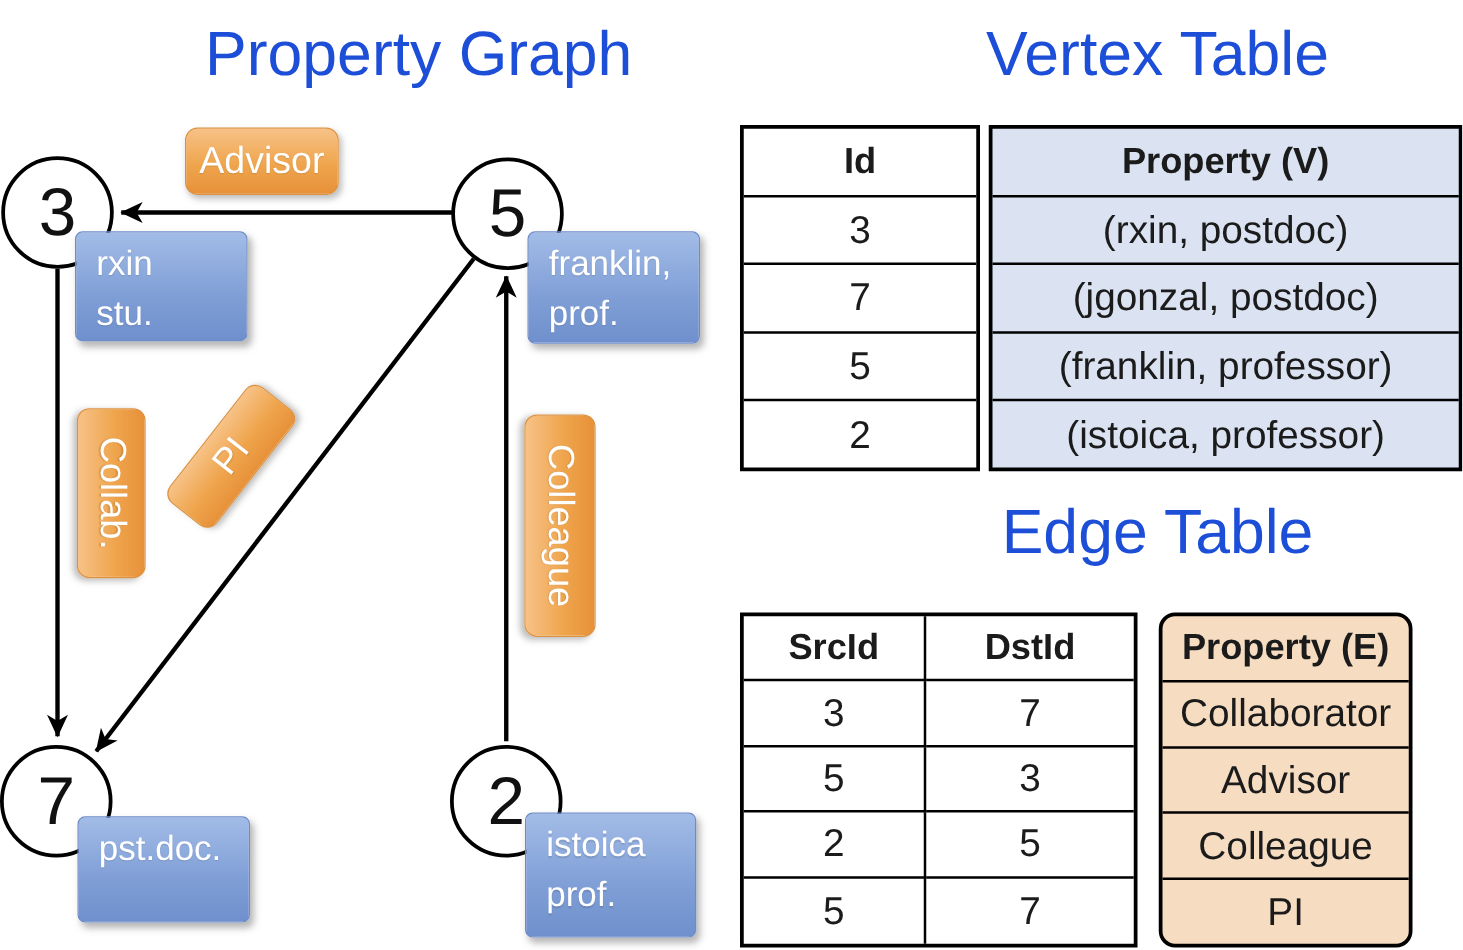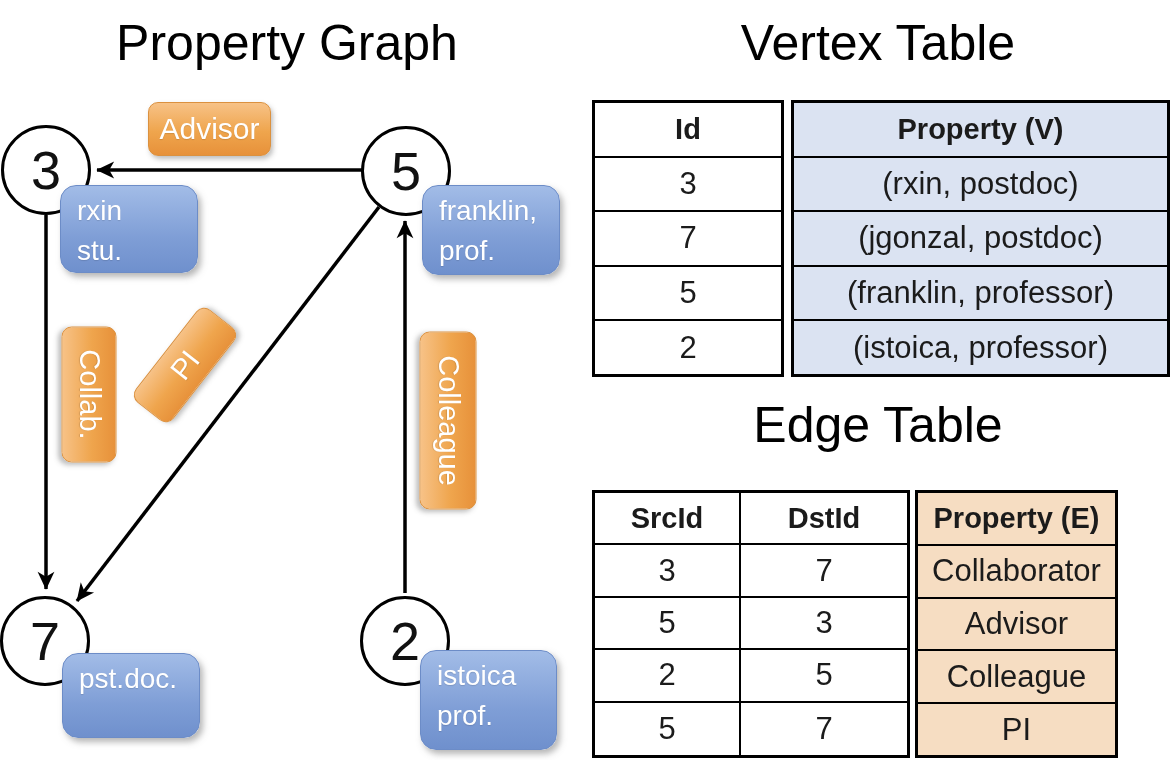--- a/index.html
+++ b/index.html
@@ -1,21 +1,21 @@
 <!DOCTYPE html>
 <html><head>
 <meta charset="utf-8">
 <style>
   * { margin:0; padding:0; box-sizing:border-box; }
   html,body { background:#fff; }
   body { font-family:"Liberation Sans","DejaVu Sans",sans-serif; color:#151515; }
   .canvas { position:relative; width:1170px; height:760px; background:#fff; overflow:hidden; }
 
   .big-title { position:absolute; text-align:center; font-size:50px; font-weight:400;
-               letter-spacing:0px; color:#000000; white-space:nowrap; }
+               letter-spacing:0px; color:#1d4ed8; white-space:nowrap;margin-left:48px; }
   #t-graph  { left:0;   top:14px; width:574px; }
   #t-vertex { left:586px; top:14px; width:584px; }
   #t-edge   { left:586px; top:396px; width:584px; }
 
   
   .node { position:absolute; width:90px; height:90px; border:3.5px solid #000;
           border-radius:50%; background:#fff; display:flex; align-items:center;
           justify-content:center; font-size:54px; color:#111; z-index:1; }
   #node-3 { left:1px;   top:125px; }
   #node-5 { left:361px; top:126px; }
@@ -34,42 +34,42 @@
   #lbl-collab    { left:21px;  top:367px; width:136px; height:55px; font-size:29px;
                    transform:rotate(90deg);
                    background:linear-gradient(to top,#f7c287 0%,#efa54d 55%,#e7913a 100%); }
   #lbl-colleague { left:359px; top:392px; width:178px; height:57px; font-size:29px;
                    transform:rotate(90deg);
                    background:linear-gradient(to top,#f7c287 0%,#efa54d 55%,#e7913a 100%); }
   #lbl-pi        { left:126px; top:341px; width:118px; height:48px; font-size:29px;
                    transform:rotate(-52deg); }
 
   
-  .pbox { position:absolute; border-radius:16px; color:#fff; font-size:28px;
+  .pbox { position:absolute; border-radius:6px; color:#fff; font-size:28px;
           line-height:40px; padding:5px 6px 0 16px;
           background:linear-gradient(to bottom,#a2bce7 0%,#7f9ed6 60%,#6f90cd 100%);
           border:1px solid #6c8cc7; box-shadow:3px 4px 6px rgba(110,110,110,.5);
           z-index:4; text-shadow:0 1px 1px rgba(0,0,0,.12); }
   #pbox-3 { left:60px;  top:185px; width:138px; height:88px; }
   #pbox-5 { left:422px; top:185px; width:138px; height:90px; }
   #pbox-7 { left:62px;  top:653px; width:138px; height:85px; }
   #pbox-2 { left:420px; top:650px; width:137px; height:100px; }
 
   
   .tbl { position:absolute; display:flex; }
   .sub { border:3px solid #000; background:#fff; display:flex; flex-direction:column; }
   #vtable { left:592px; top:100px; }
   #vtable .sub { height:277px; }
   #vt-id   { width:192px; }
   #vt-prop { width:379px; margin-left:7px; background:#dbe3f2; }
   #etable { left:592px; top:490px; }
   #etable .sub { height:268px; }
   #et-srcdst { width:318px; display:grid; grid-template-columns:146px 1fr;
                grid-template-rows:repeat(5,1fr); }
-  #et-prop { width:203px; margin-left:5px; background:#f6ddc2; }
+  #et-prop { width:203px; margin-left:17px; background:#f6ddc2;border-radius:13px; }
 
   .cell { flex:1; display:flex; align-items:center; justify-content:center;
           font-size:31px; color:#1b1b1b; }
   .cell.hdr { font-weight:700; font-size:29px; }
   .sub.colflex > .cell { border-bottom:2.5px solid #000; }
   .sub.colflex > .cell:last-child { border-bottom:none; }
   #et-srcdst .cell.bb { border-bottom:2.5px solid #000; }
   #et-srcdst .cell.br { border-right:2.5px solid #000; }
 </style>
 </head>

